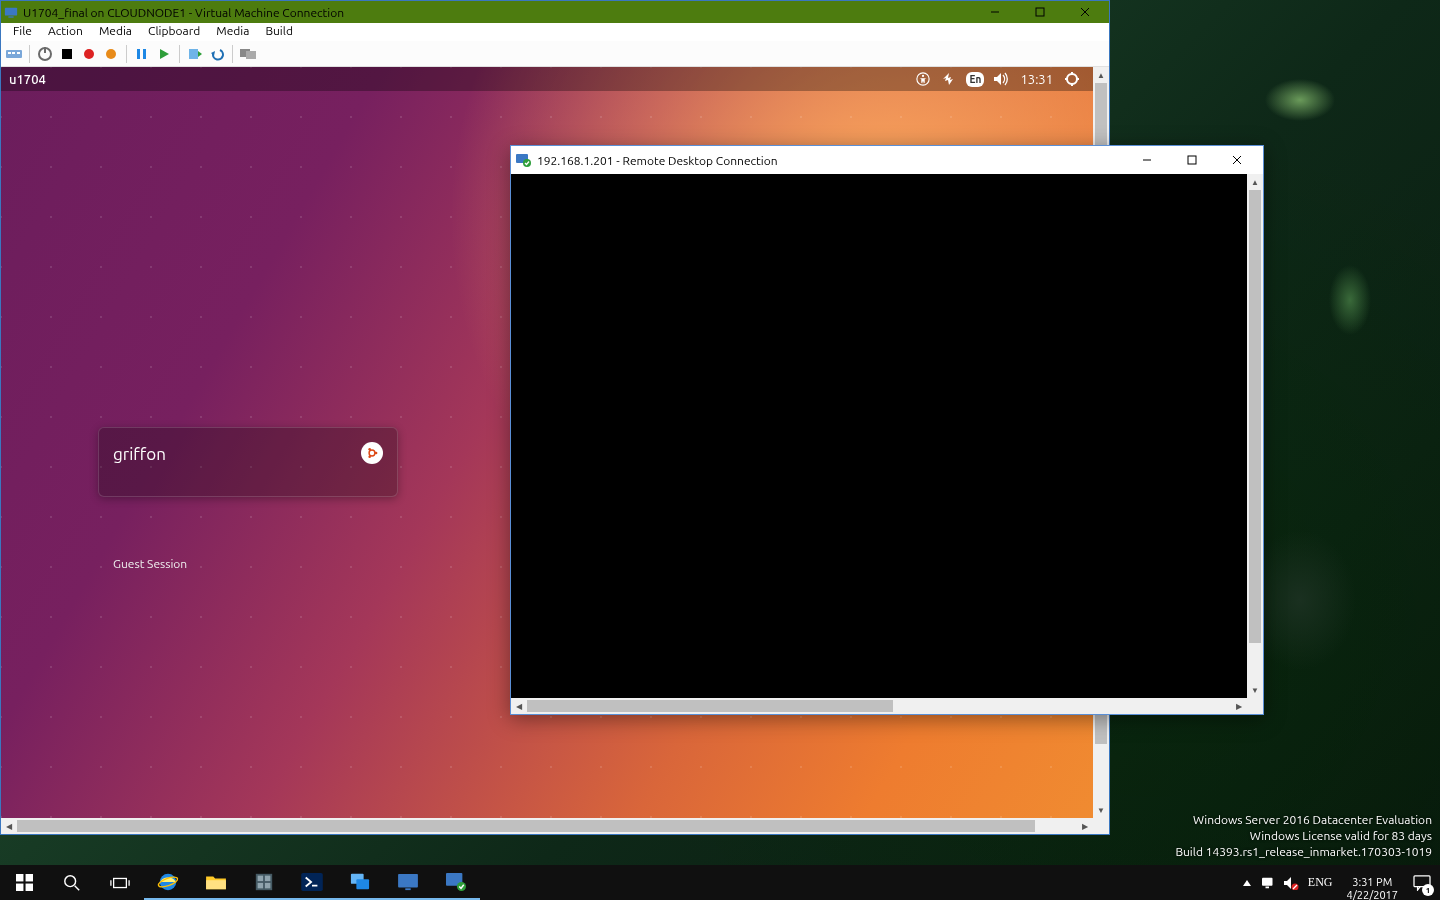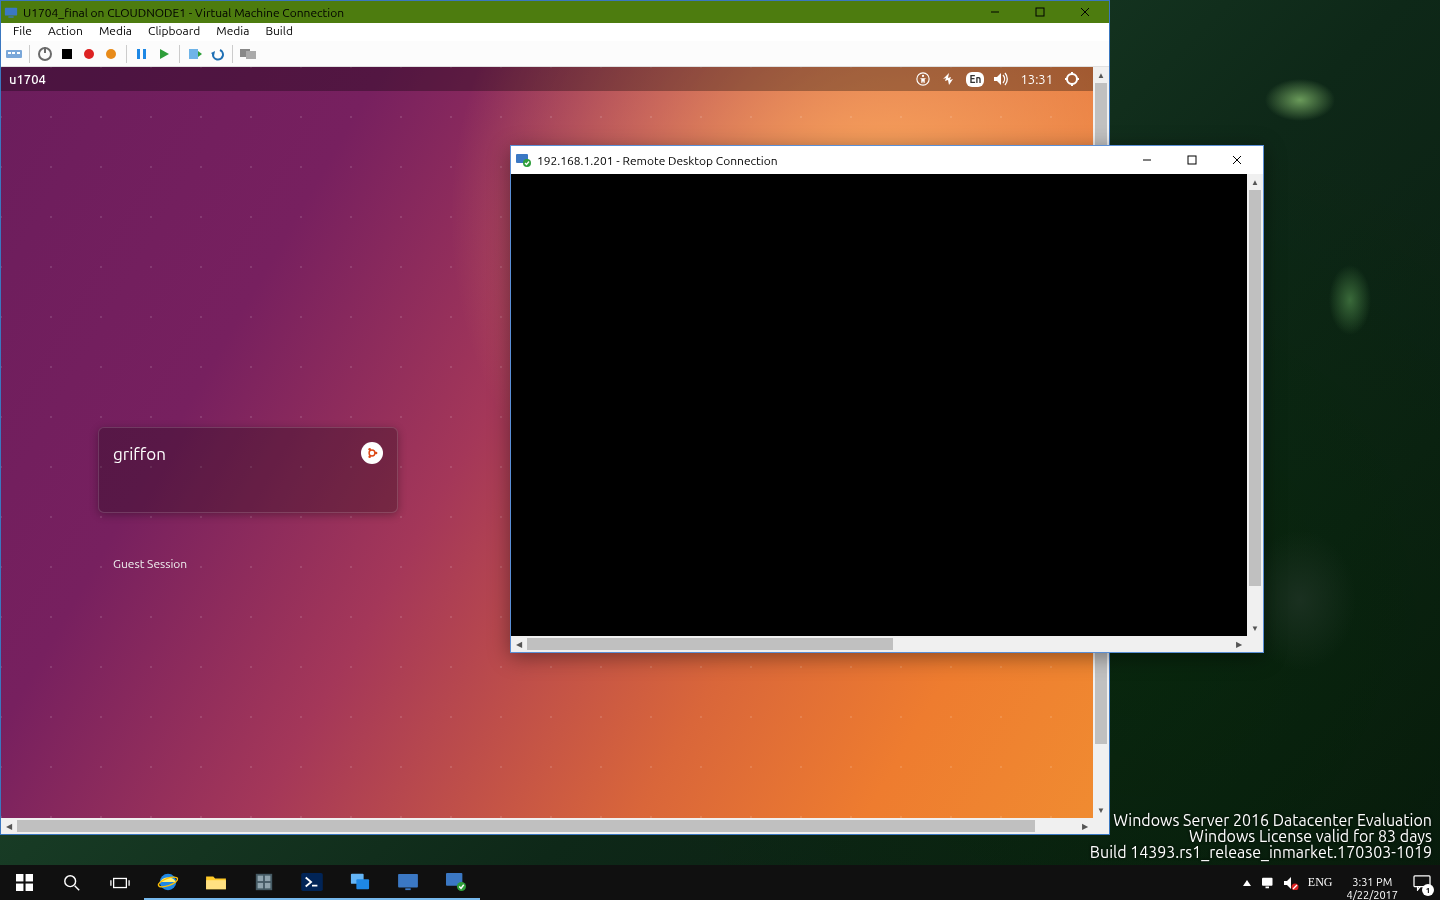--- a/index.html
+++ b/index.html
@@ -11,21 +11,21 @@
     linear-gradient(135deg,#2a5a3a 0%,#1a4028 30%,#0e2818 60%,#08180c 100%);
 }
 .desktop-bg::before{content:"";position:absolute;inset:0;
   background:
     radial-gradient(ellipse 40px 60px at 1180px 200px,#4a7a4a 0%,transparent 70%),
     radial-gradient(ellipse 50px 30px at 1300px 100px,#6a9a5a 0%,transparent 70%),
     radial-gradient(ellipse 30px 50px at 1350px 300px,#3a6a3a 0%,transparent 70%),
     radial-gradient(ellipse 60px 40px at 1200px 400px,#2a5030 0%,transparent 70%),
     radial-gradient(ellipse 80px 100px at 1300px 600px,#1a3020 0%,transparent 70%);
 }
-.watermark { position:absolute; right:8px; bottom:40px; text-align:right; color:#fff; font-size:16px; line-height:16px; text-shadow:0 0 3px #000;margin-left:13px; }
+.watermark { position:absolute; right:8px; bottom:40px; text-align:right; color:#fff; font-size:12px; line-height:16px; text-shadow:0 0 3px #000;margin-left:13px; }
 
 
 .hv-window { position:absolute; left:0; top:0; width:1110px; height:835px;
   background:#fff; border:1px solid #3a77c0; display:flex; flex-direction:column; }
 .hv-titlebar { height:22px; background:#4d7c0f; display:flex; align-items:center; padding:0 2px; font-size:12px; color:#000; }
 .hv-titlebar .ico { width:16px; height:16px; margin-right:4px; display:inline-flex; align-items:center; justify-content:center; }
 .hv-titlebar .spacer { flex:1; }
 .hv-winbtn { width:45px; height:22px; display:flex; align-items:center; justify-content:center; color:#555; font-size:13px; }
 
 .hv-menubar { height:18px; background:#fff; display:flex; align-items:flex-start; padding:0 4px; font-size:12px; gap:0; }
@@ -56,33 +56,33 @@
   background-size:50px 50px;background-position:25px 25px;}
 .ubuntu-panel { position:absolute; left:0; right:0; top:0; height:24px;
   background:rgba(0,0,0,0.3); display:flex; align-items:center; padding:0 8px; font-size:13px; }
 .ubuntu-panel .hostname{font-weight:500;}
 .ubuntu-panel .psp{flex:1;}
 .pic{width:18px;height:18px;display:flex;align-items:center;justify-content:center;margin:0 4px;}
 .pic.en{background:#fff;color:#333;font-size:10px;font-weight:700;border-radius:6px;width:18px;height:15px;}
 .ubuntu-panel .time{margin:0 6px;font-size:13px;}
 
 .login-box { position:absolute; left:97px; top:360px; width:300px;
-  background:rgba(0,0,0,0.25); border-radius:6px; padding:14px 12px 28px;
+  background:rgba(0,0,0,0.25); border-radius:6px; padding:14px 12px 12px;
   border:1px solid rgba(255,255,255,0.15); box-shadow:0 2px 8px rgba(0,0,0,0.3);}
 .login-box .userrow{display:flex;align-items:center;justify-content:space-between;margin-bottom:20px;padding:0 2px;}
 .login-box .username{font-size:17px;color:#fff;}
 .login-box .ubadge{width:22px;height:22px;border-radius:50%;background:#fff;display:flex;align-items:center;justify-content:center;}
 .login-box .ubadge svg{width:14px;height:14px;}
 .login-box input{width:100%;height:38px;background:rgba(0,0,0,0.25);
   border:1px solid rgba(255,255,255,0.55);border-radius:4px;padding:0 10px;font-size:16px;color:#fff;outline:none;}
 .login-box input::placeholder{color:#c9b6c2;}
 .guest{position:absolute;left:112px;top:490px;font-size:12px;color:#eee;}
 
 
-.rdp-window{position:absolute;left:510px;top:145px;width:754px;height:508px;
+.rdp-window{position:absolute;left:510px;top:145px;width:754px;height:570px;
   background:#fff;border:1px solid #5a8fd6;display:flex;flex-direction:column;box-shadow:0 4px 20px rgba(0,0,0,0.4);}
 .rdp-titlebar{height:28px;background:#fff;display:flex;align-items:center;padding:0 4px;font-size:12px;color:#000;}
 .rdp-titlebar .ico{width:16px;height:16px;margin-right:6px;}
 .rdp-titlebar .spacer{flex:1;}
 .rdp-content{flex:1;position:relative;background:#000;}
 .rdp-vscroll{position:absolute;right:0;top:0;bottom:16px;width:16px;background:#f0f0f0;display:flex;flex-direction:column;}
 .rdp-hscroll{position:absolute;left:0;right:16px;bottom:0;height:16px;background:#f0f0f0;display:flex;}
 
 
 .taskbar{position:absolute;left:0;right:0;bottom:0;height:35px;background:#101010;display:flex;align-items:center;color:#fff;}

